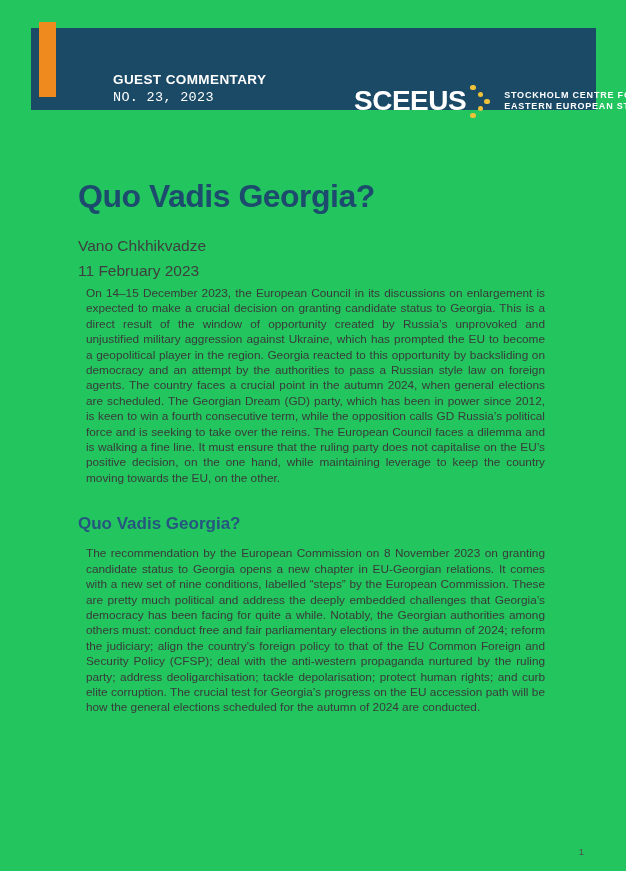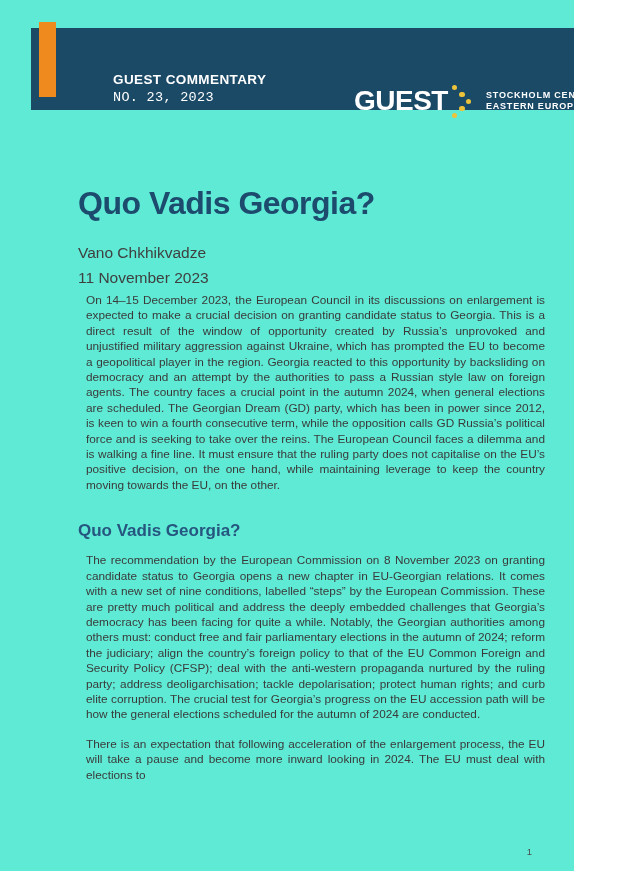--- a/index.html
+++ b/index.html
@@ -1,20 +1,20 @@
 <!DOCTYPE html>
 <html><head>
 <meta charset="utf-8">
 <style>
   html, body { margin: 0; padding: 0; background: #ffffff; }
   .page {
     position: relative;
-    width: 574px;
+    width: 626px;
     height: 871px;
-    background: #5eead4;
+    background: #22c55e;
     overflow: hidden;
     font-family: "Liberation Sans", sans-serif;
   }
 
   
   .band {
     position: absolute;
     left: 31px; top: 28px;
     width: 565px; height: 82px;
     background: #1b4a67;
@@ -78,21 +78,21 @@
     font-size: 9px;
     font-weight: bold;
     letter-spacing: 0.8px;
     line-height: 11px;
     white-space: nowrap;
   }
 
   
   .article {
     position: absolute;
-    left: 78px; top: 187px;
+    left: 78px; top: 180px;
     width: 467px;
   }
   .page-title {
     margin: 0 0 24px 0;
     font-size: 32px;
     font-weight: bold;
     letter-spacing: -0.5px;
     line-height: 1;
     color: #1d4b6e;
   }
@@ -128,43 +128,42 @@
 </style>
 </head>
 <body>
 
 <div class="page">
 
   <div class="band">
     <div class="series-label">GUEST COMMENTARY</div>
     <div class="issue-label">NO. 23, 2023</div>
     <div class="logo">
-      <span class="wordmark">GUEST</span>
+      <span class="wordmark">SCEEUS</span>
       <span class="dots">
         <span class="dot d1"></span>
         <span class="dot d2"></span>
         <span class="dot d3"></span>
         <span class="dot d4"></span>
         <span class="dot d5"></span>
       </span>
       <span class="org-name">
         <span>STOCKHOLM CENTRE FOR</span><br>
         <span>EASTERN EUROPEAN STUDIES</span>
       </span>
     </div>
   </div>
   <div class="accent-bar"></div>
 
   <div class="article">
     <h1 class="page-title">Quo Vadis Georgia?</h1>
     <p class="byline">Vano Chkhikvadze</p>
-    <p class="byline">11 November 2023</p>
+    <p class="byline">11 February 2023</p>
 
     <p class="body-para">On 14–15 December 2023, the European Council in its discussions on enlargement is expected to make a crucial decision on granting candidate status to Georgia. This is a direct result of the window of opportunity created by Russia’s unprovoked and unjustified military aggression against Ukraine, which has prompted the EU to become a geopolitical player in the region. Georgia reacted to this opportunity by backsliding on democracy and an attempt by the authorities to pass a Russian style law on foreign agents. The country faces a crucial point in the autumn 2024, when general elections are scheduled. The Georgian Dream (GD) party, which has been in power since 2012, is keen to win a fourth consecutive term, while the opposition calls GD Russia’s political force and is seeking to take over the reins. The European Council faces a dilemma and is walking a fine line. It must ensure that the ruling party does not capitalise on the EU’s positive decision, on the one hand, while maintaining leverage to keep the country moving towards the EU, on the other.</p>
 
     <h2 class="section-heading">Quo Vadis Georgia?</h2>
     <p class="body-para">The recommendation by the European Commission on 8 November 2023 on granting candidate status to Georgia opens a new chapter in EU-Georgian relations. It comes with a new set of nine conditions, labelled “steps” by the European Commission. These are pretty much political and address the deeply embedded challenges that Georgia’s democracy has been facing for quite a while. Notably, the Georgian authorities among others must: conduct free and fair parliamentary elections in the autumn of 2024; reform the judiciary; align the country’s foreign policy to that of the EU Common Foreign and Security Policy (CFSP); deal with the anti-western propaganda nurtured by the ruling party; address deoligarchisation; tackle depolarisation; protect human rights; and curb elite corruption. The crucial test for Georgia’s progress on the EU accession path will be how the general elections scheduled for the autumn of 2024 are conducted.</p>
-    <p class="body-para">There is an expectation that following acceleration of the enlargement process, the EU will take a pause and become more inward looking in 2024. The EU must deal with elections to</p>
   </div>
 
   <div class="page-number">1</div>
 
 </div>
 
 </body></html>

